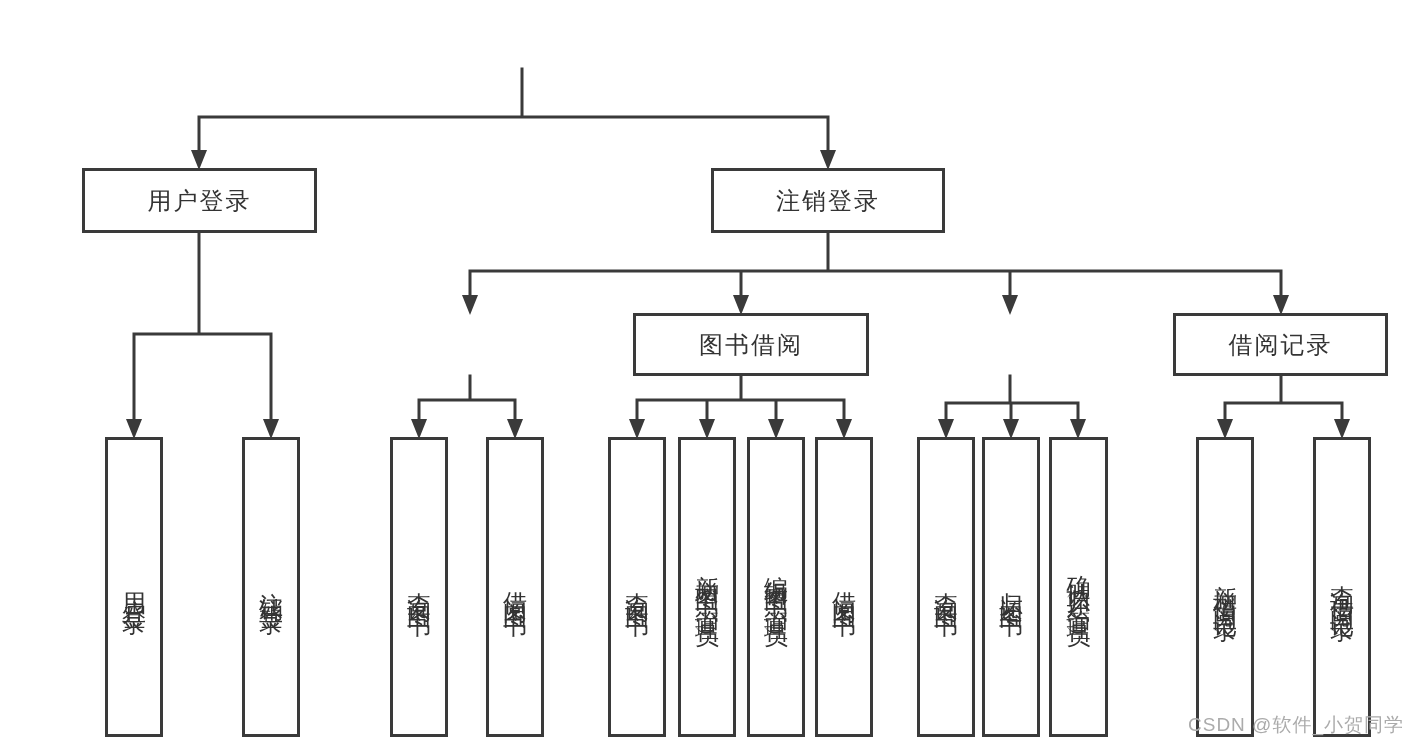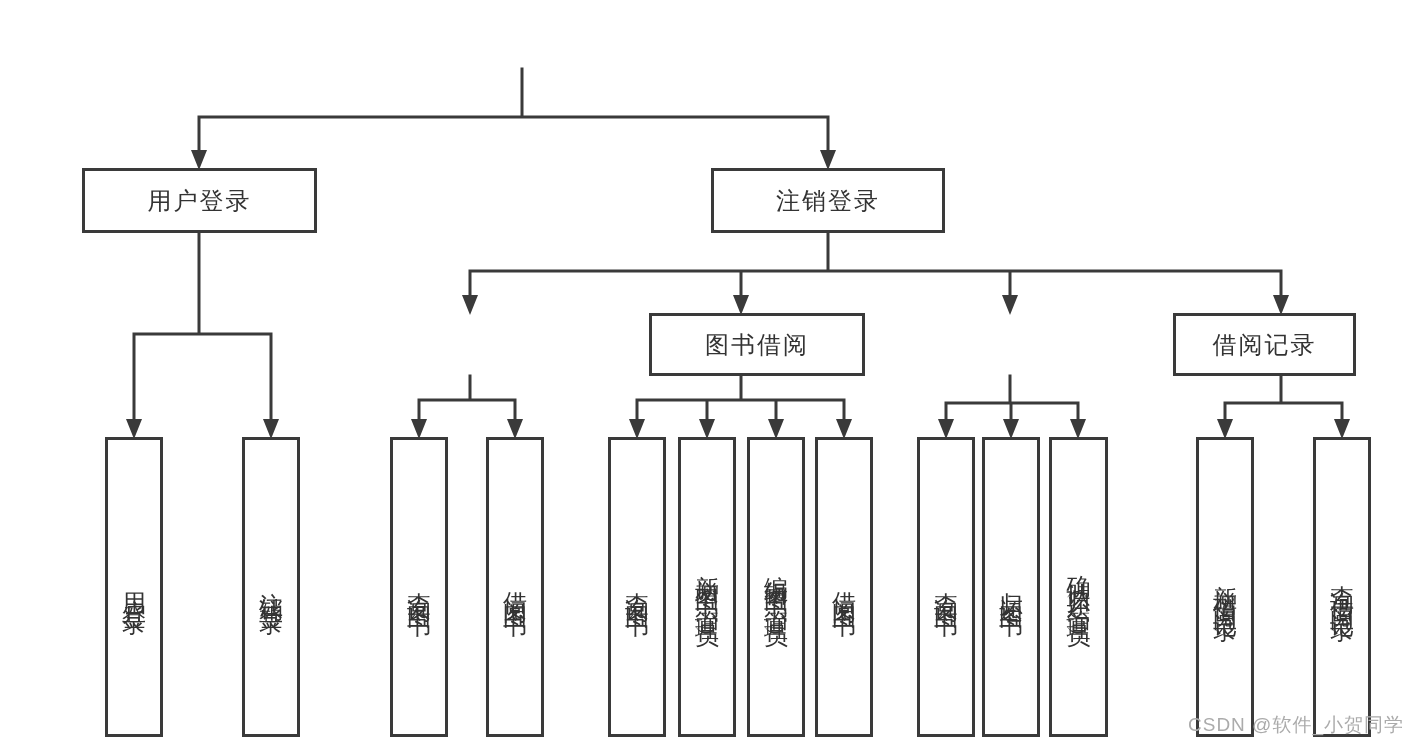--- a/index.html
+++ b/index.html
@@ -97,24 +97,24 @@
   </svg>
 
 
   <div class="node" style="left:82px; top:168px; width:235px; height:65px;">
     <span class="lbl">用户登录</span>
   </div>
   <div class="node" style="left:711px; top:168px; width:234px; height:65px;">
     <span class="lbl">注销登录</span>
   </div>
 
-  <div class="node" style="left:649px; top:313px; width:216px; height:63px;">
+  <div class="node" style="left:633px; top:313px; width:236px; height:63px;">
     <span class="lbl">图书借阅</span>
   </div>
-  <div class="node" style="left:1173px; top:313px; width:183px; height:63px;">
+  <div class="node" style="left:1173px; top:313px; width:215px; height:63px;">
     <span class="lbl">借阅记录</span>
   </div>
 
   <div class="node leaf" style="left:105px; top:437px; width:58px; height:300px;">
     <span class="lbl">用户登录</span>
   </div>
   <div class="node leaf" style="left:242px; top:437px; width:58px; height:300px;">
     <span class="lbl">注销登录</span>
   </div>
 

